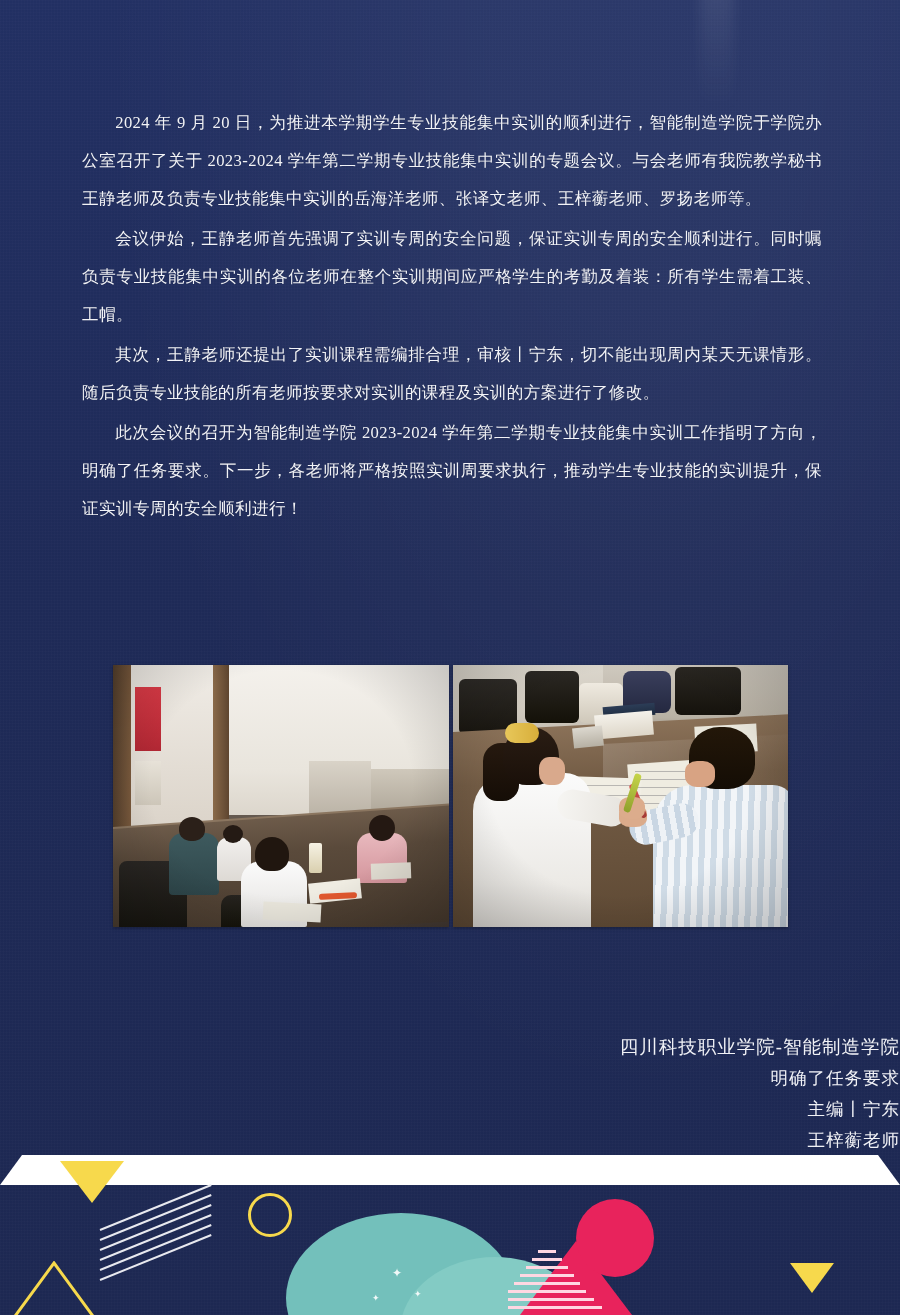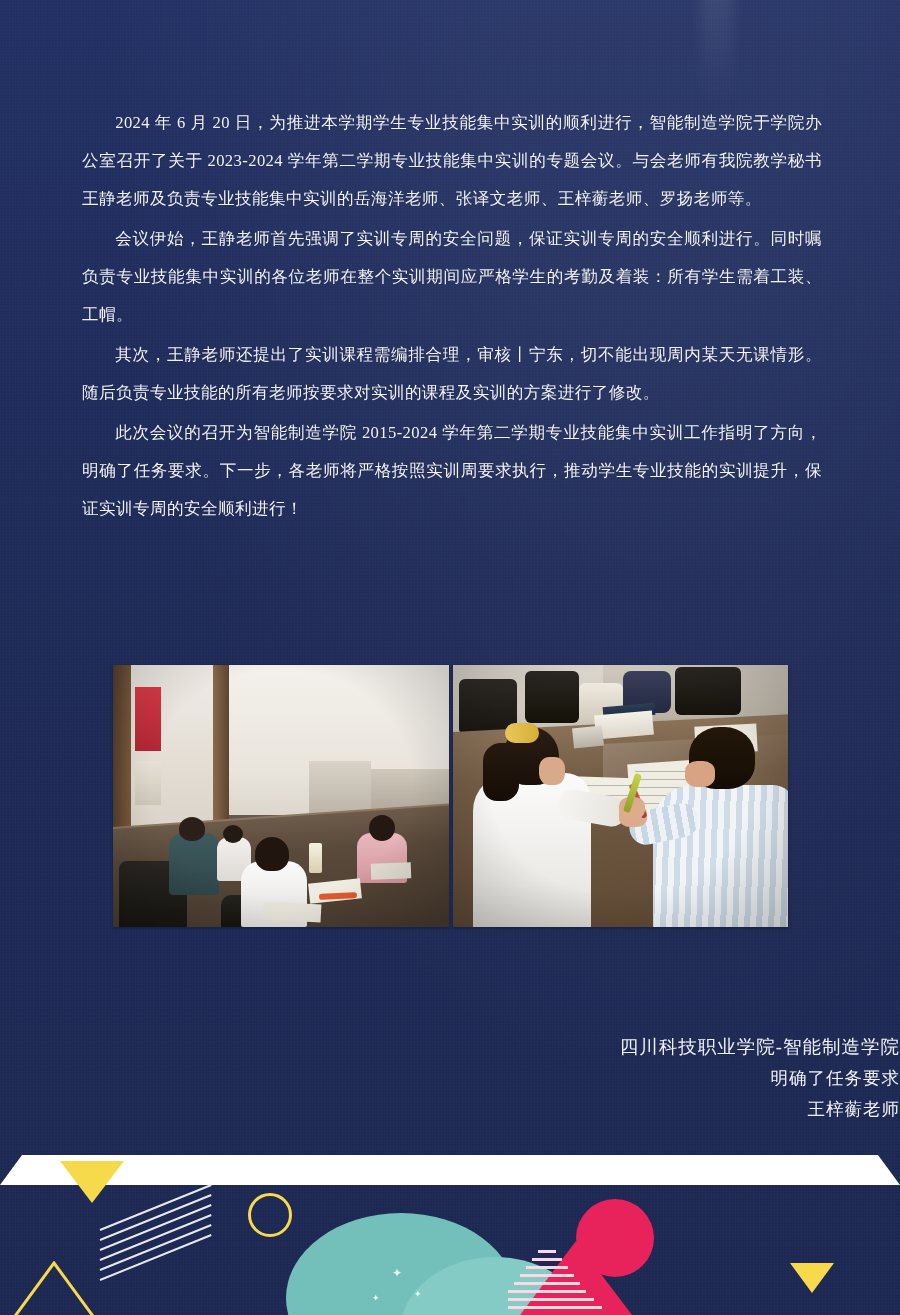--- a/index.html
+++ b/index.html
@@ -419,24 +419,24 @@
   }
 </style>
 </head>
 <body>
 
 <div class="page">
 
   <div class="light-streak"></div>
 
   <div class="article">
-    <p class="para">2024 年 6 月 20 日，为推进本学期学生专业技能集中实训的顺利进行，智能制造学院于学院办公室召开了关于 2023-2024 学年第二学期专业技能集中实训的专题会议。与会老师有我院教学秘书王静老师及负责专业技能集中实训的岳海洋老师、张译文老师、王梓蘅老师、罗扬老师等。</p>
+    <p class="para">2024 年 9 月 20 日，为推进本学期学生专业技能集中实训的顺利进行，智能制造学院于学院办公室召开了关于 2023-2024 学年第二学期专业技能集中实训的专题会议。与会老师有我院教学秘书王静老师及负责专业技能集中实训的岳海洋老师、张译文老师、王梓蘅老师、罗扬老师等。</p>
     <p class="para">会议伊始，王静老师首先强调了实训专周的安全问题，保证实训专周的安全顺利进行。同时嘱负责专业技能集中实训的各位老师在整个实训期间应严格学生的考勤及着装：所有学生需着工装、工帽。</p>
     <p class="para">其次，王静老师还提出了实训课程需编排合理，审核丨宁东，切不能出现周内某天无课情形。随后负责专业技能的所有老师按要求对实训的课程及实训的方案进行了修改。</p>
-    <p class="para">此次会议的召开为智能制造学院 2015-2024 学年第二学期专业技能集中实训工作指明了方向，明确了任务要求。下一步，各老师将严格按照实训周要求执行，推动学生专业技能的实训提升，保证实训专周的安全顺利进行！</p>
+    <p class="para">此次会议的召开为智能制造学院 2023-2024 学年第二学期专业技能集中实训工作指明了方向，明确了任务要求。下一步，各老师将严格按照实训周要求执行，推动学生专业技能的实训提升，保证实训专周的安全顺利进行！</p>
   </div>
 
   <div class="photos">
 
     <div class="photo photo-left">
       <div class="pl-bg"></div>
       <div class="pl-wall"></div>
       <div class="pl-door"></div>
       <div class="pl-poster"></div>
       <div class="pl-poster2"></div>
@@ -505,20 +505,21 @@
       <div class="pr-hand1"></div>
       <div class="pr-pen1"></div>
       <div class="photo-vignette"></div>
     </div>
 
   </div>
 
   <div class="credits">
     <div class="credit-line first">四川科技职业学院-智能制造学院</div>
     <div class="credit-line">明确了任务要求</div>
+    <div class="credit-line">主编丨宁东</div>
     <div class="credit-line">王梓蘅老师</div>
   </div>
 
   <div class="deco">
     <div class="tri tri-yellow-1"></div>
     <div class="tri tri-yellow-2"></div>
     <div class="tri-white-right"></div>
     <div class="circle-outline"></div>
     <div class="blob-teal"></div>
     <div class="blob-teal2"></div>

